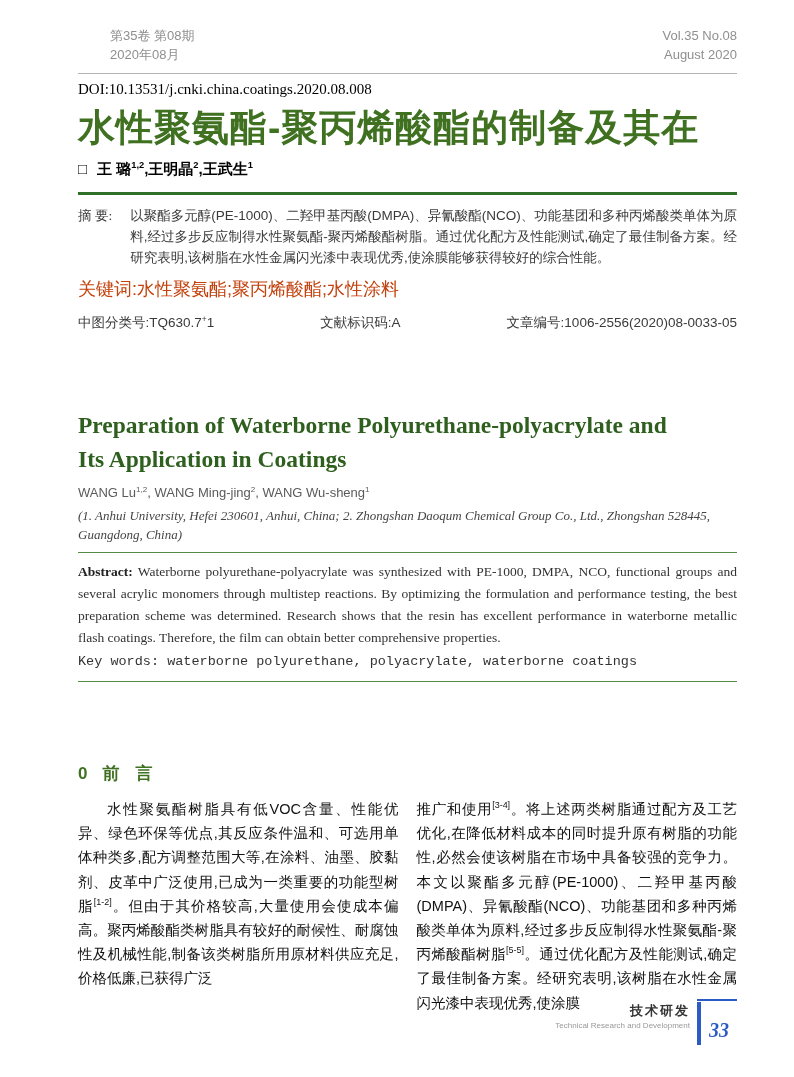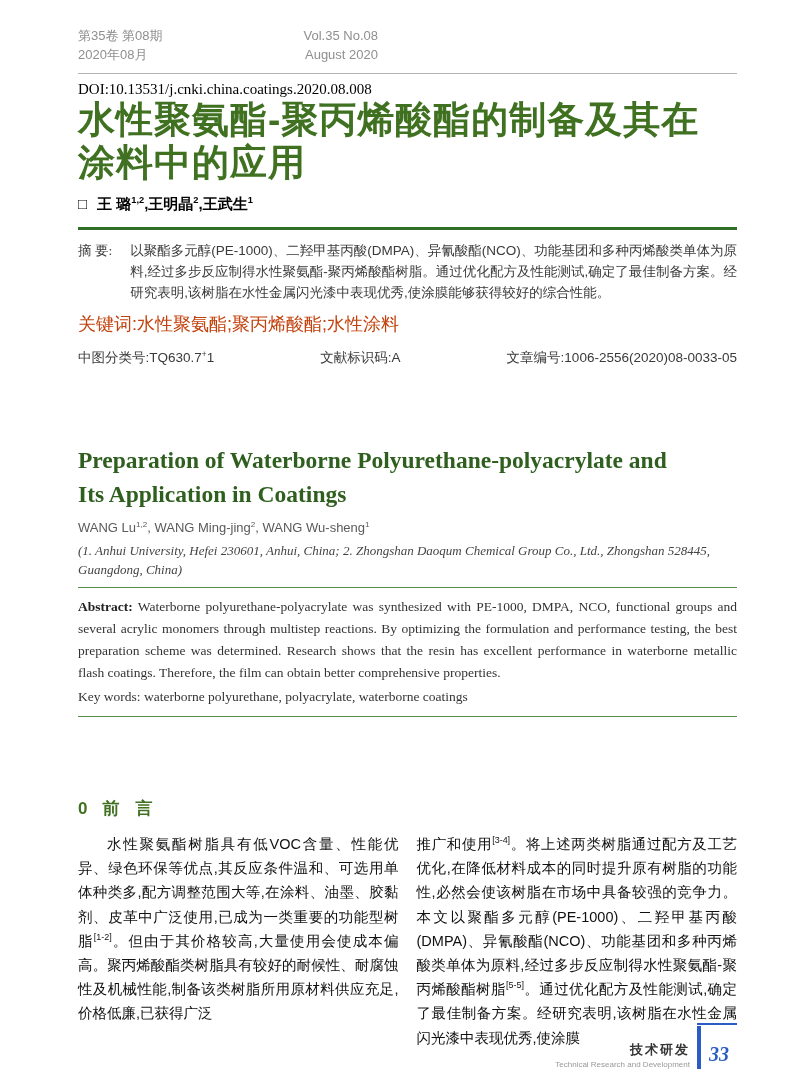--- a/index.html
+++ b/index.html
@@ -5,33 +5,33 @@
   * { margin:0; padding:0; box-sizing:border-box; }
   html,body { background:#e9e9e9; }
   .page {
     width:794px; height:1077px; margin:0 auto; position:relative;
     background:#ffffff; overflow:hidden;
     font-family:"Liberation Sans", sans-serif; color:#222;
   }
   .content { padding:0 57px 0 78px; }
 
   
-  .jheader { display:flex; padding-top:26px;
-             font-size:13px; line-height:19px; color:#8f8f8f; }
+  .jheader { display:flex; justify-content:space-between; padding-top:26px;
+             font-size:13px; line-height:19px; color:#8f8f8f;margin-left:32px; }
   .jheader .cell { min-width:150px; }
   .jheader .c-left { text-align:left; }
   .jheader .c-mid { text-align:center; }
   .jheader .c-right { text-align:right; }
   .journal-cn { letter-spacing:7px; }
   .journal-en { letter-spacing:1px; }
   .header-rule { border-top:1px solid #b3b3b3; margin-top:9px; }
   .doi { margin-top:7px; font-family:"Liberation Serif", serif; font-size:15px; color:#000; }
 
   
-  .cn-title { margin-top:0; font-size:37px; line-height:43px; font-weight:bold;
+  .cn-title { margin-top:8px; font-size:37px; line-height:43px; font-weight:bold;
               color:#3f7121; letter-spacing:1px; }
   .authors-cn { margin-top:11px; font-size:15px; font-weight:bold; color:#000; }
   .authors-cn .marker { margin-right:10px; font-weight:normal; }
   .affil-cn { margin-top:5px; padding-left:21px; font-size:13.5px; font-weight:bold; color:#111; }
 
   sup.ss { font-size:0.62em; vertical-align:super; line-height:0; }
 
   
   .abstract-cn { margin-top:13px; border-top:3px solid #2f6f28; padding-top:10px; }
   .abs-row { display:flex; font-size:13.5px; line-height:21px; color:#3a3a3a; }
@@ -45,34 +45,34 @@
   .en-block { margin-top:76px; }
   .en-title { font-family:"Liberation Serif", serif; font-size:23.5px; line-height:34px;
               font-weight:bold; color:#2e5f1e; }
   .authors-en { margin-top:9px; font-size:13px; color:#5a5a5a; }
   .affil-en { margin-top:6px; font-family:"Liberation Serif", serif; font-style:italic;
               font-size:13px; line-height:19px; color:#444; }
   .green-hairline { border-top:1px solid #568b47; margin-top:8px; }
   .en-abstract { margin-top:8px; font-family:"Liberation Serif", serif; font-size:13.5px;
                  line-height:22px; color:#333; text-align:justify; }
   .en-abstract .b { font-weight:bold; color:#222; }
-  .en-keywords { margin-top:2px; font-family:Liberation Serif, serif; font-size:13.5px;
+  .en-keywords { margin-top:2px; font-family:Liberation Mono, monospace; font-size:13.5px;
                  line-height:22px; color:#333; }
 
   
   .body-section { margin-top:80px; }
   .sec-heading { color:#3f7121; font-size:17px; font-weight:bold; }
   .sec-heading .num { margin-right:15px; }
   .sec-heading .ttl { letter-spacing:16px; }
   .columns { display:flex; gap:18px; margin-top:12px; }
   .col { flex:1; font-size:14.5px; line-height:24.2px; text-align:justify; color:#111; }
   .col .indent { text-indent:2em; }
 
   
-  .pfooter { position:absolute; right:57px; bottom:8px; display:flex; align-items:flex-end; }
+  .pfooter { position:absolute; right:57px; bottom:32px; display:flex; align-items:flex-start; }
   .f-labels { text-align:right; padding-top:3px; }
   .f-cn { font-size:13px; font-weight:bold; color:#333; letter-spacing:2px; }
   .f-en { font-size:8px; color:#999; margin-top:1px; }
   .page-box { margin-left:7px; border-top:2px solid #2b5cc5; padding-top:1px; }
   .page-box-inner { border-left:4px solid #2b5cc5; padding:17px 8px 3px 8px;
                     font-family:"Liberation Serif", serif; font-style:italic; font-weight:bold;
                     font-size:20px; color:#2b5cc5; }
 </style>
 </head>
 <body>
@@ -88,21 +88,20 @@
       <div class="cell c-right">
         <div>Vol.35 No.08</div>
         <div>August 2020</div>
       </div>
     </div>
     <div class="header-rule"></div>
     <div class="doi">DOI:10.13531/j.cnki.china.coatings.2020.08.008</div>
 
     <div class="cn-title">
       <div>水性聚氨酯-聚丙烯酸酯的制备及其在</div>
-      <div>涂料中的应用</div>
     </div>
 
     <div class="authors-cn"><span class="marker">□</span><span>王 璐</span><sup class="ss">1,2</sup><span>,王明晶</span><sup class="ss">2</sup><span>,王武生</span><sup class="ss">1</sup></div>
 
     <div class="abstract-cn">
       <div class="abs-row">
         <div class="abs-label">摘 要:</div>
         <div class="abs-text">以聚酯多元醇(PE-1000)、二羟甲基丙酸(DMPA)、异氰酸酯(NCO)、功能基团和多种丙烯酸类单体为原料,经过多步反应制得水性聚氨酯-聚丙烯酸酯树脂。通过优化配方及性能测试,确定了最佳制备方案。经研究表明,该树脂在水性金属闪光漆中表现优秀,使涂膜能够获得较好的综合性能。</div>
       </div>
       <div class="keywords-cn">关键词:水性聚氨酯;聚丙烯酸酯;水性涂料</div>

